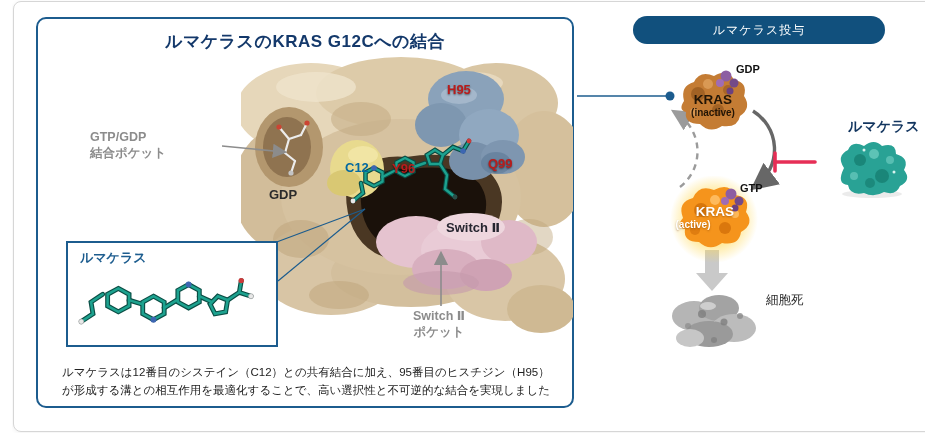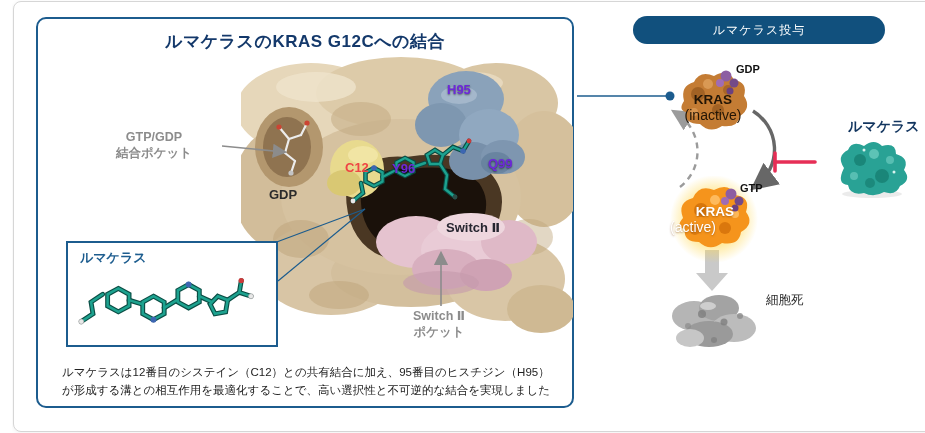--- a/index.html
+++ b/index.html
@@ -5,38 +5,38 @@
   html,body{margin:0;padding:0;background:#fff;font-family:"Liberation Sans","DejaVu Sans",sans-serif;}
   .canvas{position:relative;width:925px;height:433px;background:#fff;overflow:hidden;margin-left:12px;}
   .card{position:absolute;left:1px;top:1px;width:921px;height:429px;border:1px solid #d6d6d6;border-radius:8px;background:#fff;box-shadow:0 1px 4px rgba(0,0,0,.06);}
   .abs{position:absolute;}
 
   
   .left-panel{position:absolute;left:24px;top:17px;width:538px;height:391px;border:2px solid #1c5c8e;border-radius:10px;background:#fff;box-sizing:border-box;}
   .panel-title{position:absolute;left:0;top:11px;width:100%;text-align:center;font-size:17px;font-weight:bold;color:#14396b;letter-spacing:.5px;}
   .scene{position:absolute;left:203px;top:38px;width:332px;height:290px;}
   .scene-label{position:absolute;font-size:13px;font-weight:bold;white-space:nowrap;}
-  .lbl-white{color:#6d28d9;text-shadow:0 1px 2px rgba(0,0,0,.55);}
+  .lbl-white{color:#b91c1c;text-shadow:0 1px 2px rgba(0,0,0,.55);}
   .lbl-dark{color:#2b2b2b;}
   .preline{white-space:pre-line;}
-  .pocket-label{position:absolute;left:52px;top:111px;width:128px;text-align:center;font-size:12.5px;font-weight:bold;color:#8c8c8c;line-height:1.25;z-index:3;}
+  .pocket-label{position:absolute;left:52px;top:111px;width:128px;text-align:left;font-size:12.5px;font-weight:bold;color:#8c8c8c;line-height:1.25;z-index:3;}
   .sw-pocket-label{position:absolute;left:156px;top:252px;width:84px;text-align:center;font-size:12.5px;font-weight:bold;color:#8c8c8c;line-height:1.25;}
   .panel-overlay{position:absolute;left:0;top:0;width:538px;height:391px;z-index:2;pointer-events:none;}
   .inset{position:absolute;left:28px;top:222px;width:212px;height:106px;background:#fff;border:2px solid #1c5c8e;box-sizing:border-box;z-index:3;}
   .inset-title{position:absolute;left:12px;top:6px;font-size:13px;font-weight:bold;color:#1c5c8e;}
   .caption{position:absolute;left:24px;top:345px;width:512px;font-size:11.5px;color:#222;line-height:1.55;z-index:3;}
 
   
   .header-pill{position:absolute;left:621px;top:16px;width:252px;height:28px;border-radius:14px;background:#11507d;color:#fff;font-size:12px;font-weight:normal;text-align:center;line-height:28px;letter-spacing:1px;}
   .flow-svg{position:absolute;left:560px;top:45px;width:365px;height:320px;z-index:1;pointer-events:none;}
   .blob{z-index:2;}
   .kras-label{position:absolute;z-index:3;text-align:center;font-weight:bold;}
   .ligand-label{position:absolute;z-index:3;font-size:11px;font-weight:bold;color:#111;}
   .kname{font-size:13.5px;}
-  .kstate{font-size:14px;font-weight:normal;}
+  .kstate{font-size:10px;font-weight:bold;}
   .drug-name{position:absolute;left:836px;top:118px;width:100px;font-size:14px;font-weight:bold;color:#12355f;z-index:3;}
   .cell-death-label{position:absolute;left:754px;top:292px;font-size:12.5px;color:#2b2b2b;z-index:3;}
 </style>
 </head>
 <body>
 
 <div class="canvas">
   <div class="card"></div>
 
   <div class="left-panel">
@@ -138,21 +138,21 @@
           <circle cx="133" cy="111" r="2.8" fill="#3d66b2"></circle>
           <circle cx="228" cy="84" r="2.4" fill="#cc3a3a"></circle>
           <circle cx="112" cy="144" r="2.4" fill="#e8e8e8"></circle>
           <circle cx="214" cy="140" r="2.4" fill="#2b4f49"></circle>
         </g>
       </svg>
       
       <div class="scene-label lbl-white" style="left:206px;top:25px;">H95</div>
       <div class="scene-label lbl-white" style="left:151px;top:104px;">Y96</div>
       <div class="scene-label lbl-white" style="left:247px;top:99px;">Q99</div>
-      <div class="scene-label" style="left:104px;top:103px;color:#ef4444;">C12</div>
+      <div class="scene-label" style="left:104px;top:103px;color:#0369a1;">C12</div>
       <div class="scene-label lbl-dark" style="left:28px;top:130px;">GDP</div>
       <div class="scene-label" style="left:205px;top:163px;color:#262630;">Switch Ⅱ</div>
       <div class="sw-pocket-label preline">Switch Ⅱ
 ポケット</div>
     </div>
 
     <div class="pocket-label preline">GTP/GDP
 結合ポケット</div>
 
     <svg class="panel-overlay">

